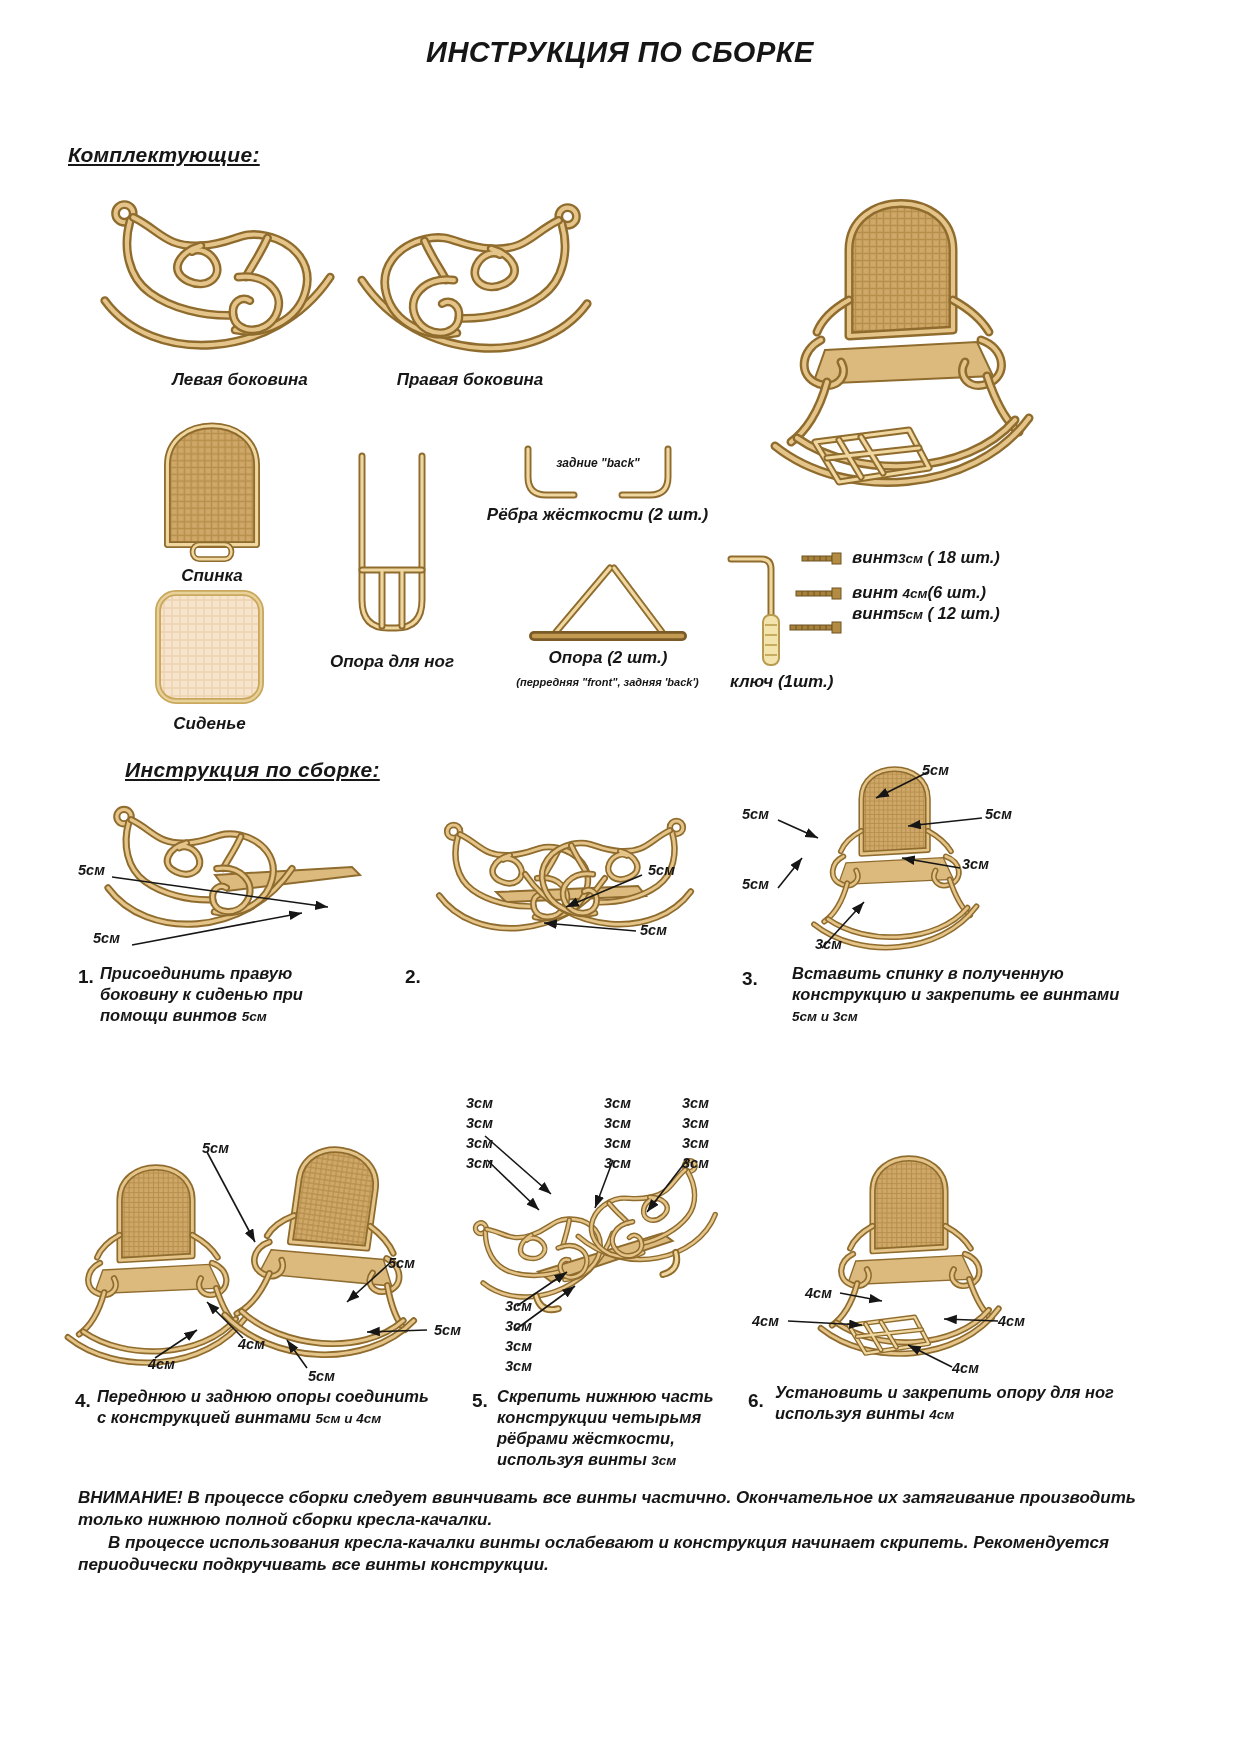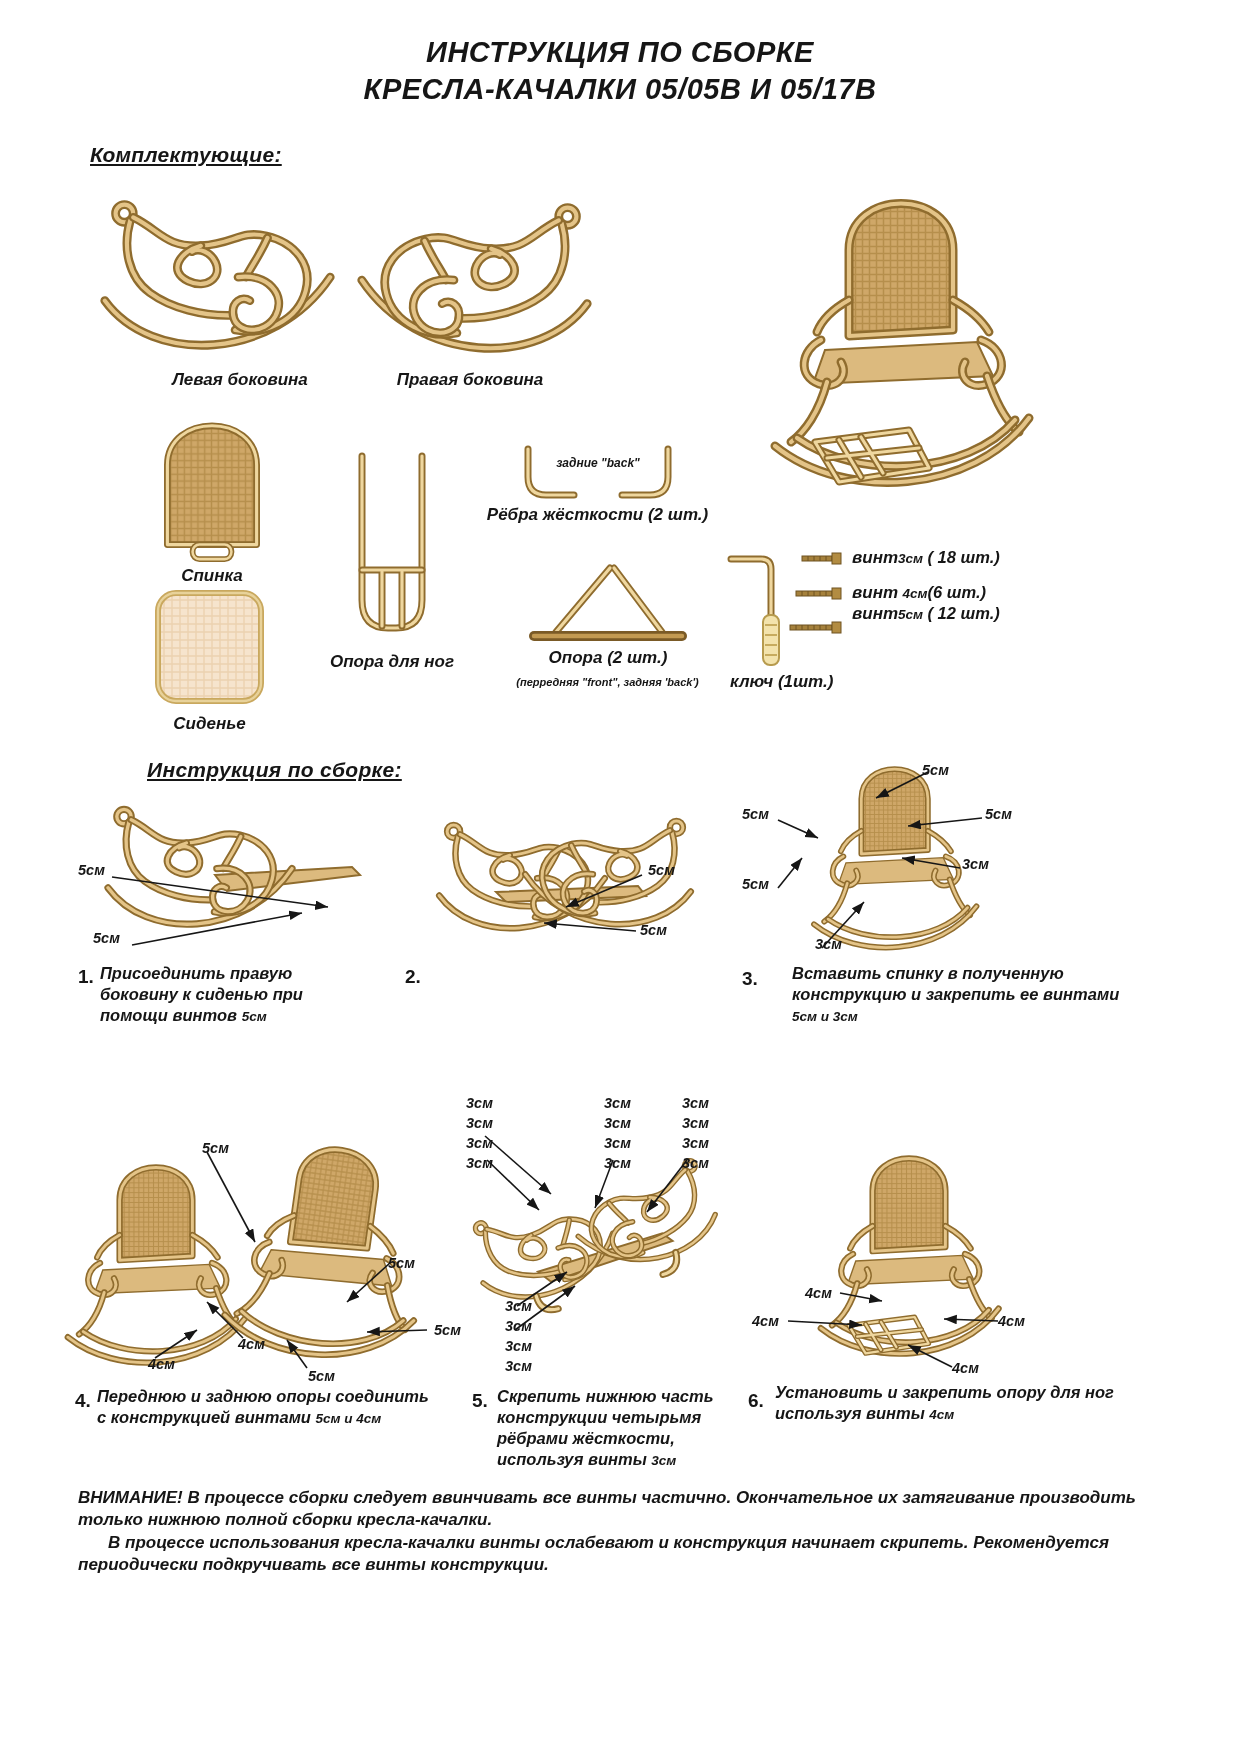--- a/index.html
+++ b/index.html
@@ -2,21 +2,21 @@
 <html><head>
 <meta charset="utf-8">
 <style>
   html,body{margin:0;padding:0;background:#e8e8e8;}
   .page{position:relative;width:1240px;height:1754px;background:#ffffff;margin:0 auto;
         font-family:"Liberation Sans",sans-serif;color:#161616;overflow:hidden;}
   .abs{position:absolute;}
   .title{position:absolute;left:0;right:0;top:34px;text-align:center;
          font-size:29px;line-height:37px;font-weight:bold;font-style:italic;letter-spacing:.5px;}
   .heading{position:absolute;font-size:21px;font-weight:bold;font-style:italic;
-           text-decoration:underline;letter-spacing:.3px;margin-left:22px;}
+           text-decoration:underline;letter-spacing:.3px;}
   .plabel{position:absolute;font-size:17px;font-style:italic;font-weight:600;text-align:center;}
   .pnote{position:absolute;font-size:12px;font-style:italic;font-weight:600;text-align:center;}
   .dim{position:absolute;font-size:14.5px;font-style:italic;font-weight:600;white-space:nowrap;}
   .stepnum{position:absolute;font-size:19px;font-weight:600;}
   .cap{position:absolute;font-size:16.5px;font-style:italic;font-weight:600;line-height:1.28;}
   .sz{font-size:13.5px;}
   .screwrow{position:absolute;font-style:italic;font-weight:600;white-space:nowrap;}
   .screwrow .nm{font-size:17px;}
   .screwrow .szz{font-size:13.5px;}
   .screwrow .qty{font-size:16.5px;}
@@ -96,21 +96,20 @@
         <path class="to2" d="M54,262 L148,250 L168,288 L78,302 Z"></path>
           <path class="ti2" d="M54,262 L148,250 L168,288 L78,302 Z"></path>
         <path class="to2" d="M66,278 L158,268 M100,257 L122,293 M78,260 L100,297"></path>
         <path class="ti2" d="M66,278 L158,268 M100,257 L122,293 M78,260 L100,297"></path>
       </symbol>
     </defs>
   </svg>
 
   <div class="title">
     <div>ИНСТРУКЦИЯ ПО СБОРКЕ</div>
-    <div>КРЕСЛА-КАЧАЛКИ 05/05В И 05/17В</div>
   </div>
 
   <div class="heading" style="left:68px;top:143px">Комплектующие:</div>
 
   <svg class="abs" style="left:95px;top:185px" width="245" height="195" viewBox="0 0 250 195">
     <use href="#sym-panel" width="250" height="195"></use>
   </svg>
   <div class="plabel" style="left:140px;top:370px;width:200px">Левая боковина</div>
 
   <svg class="abs" style="left:352px;top:188px" width="245" height="195" viewBox="0 0 250 195">

